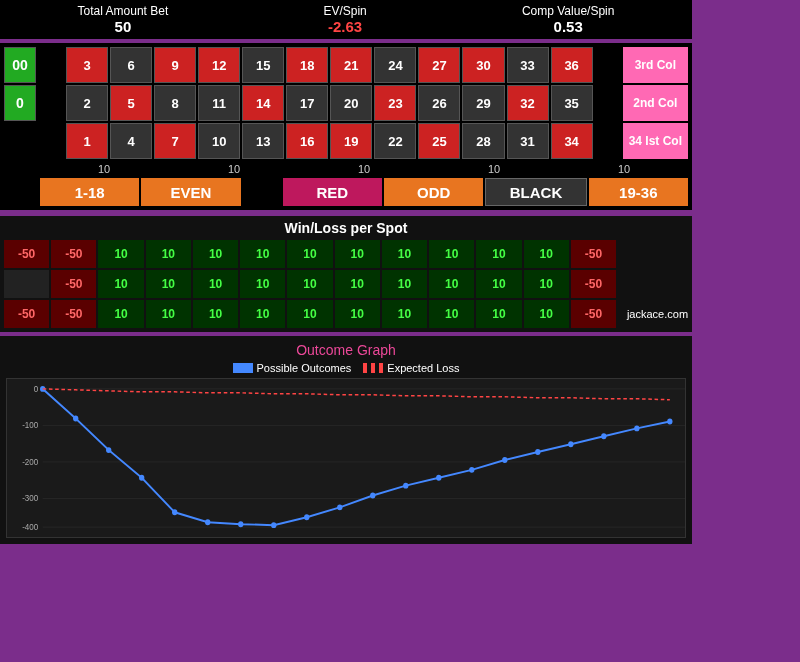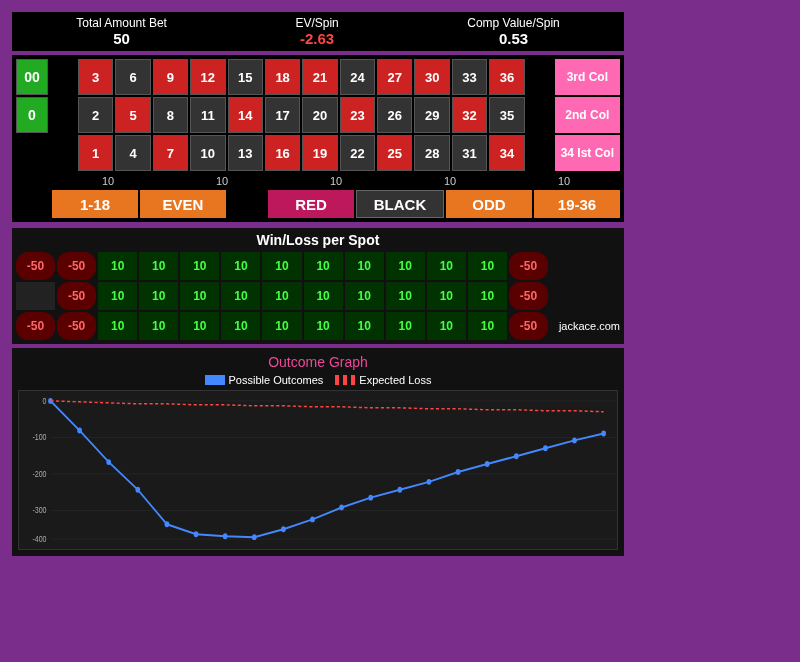--- a/index.html
+++ b/index.html
@@ -4,23 +4,23 @@
   <style>
     * { margin: 0; padding: 0; box-sizing: border-box; }
     body {
       background: #7B2D8B;
       width: 800px;
       height: 662px;
       font-family: Arial, sans-serif;
       overflow: hidden;
     }
     .main-container {
-      width: 636px;
+      width: 692px;
       background: #7B2D8B;
-      padding: 12px;
+      padding: 0;
     }
 
     
     .stats-header {
       display: flex;
       justify-content: space-around;
       background: #000;
       color: #fff;
       padding: 4px 0;
       margin-bottom: 4px;
@@ -178,21 +178,21 @@
     .wl-cell {
       height: 28px;
       display: flex;
       align-items: center;
       justify-content: center;
       font-size: 12px;
       font-weight: bold;
       min-width: 36px;
       flex: 1;
     }
-    .wl-cell.dark-red { background: #5a0000; color: #ff6666; border-radius: 12px; }
+    .wl-cell.dark-red { background: #5a0000; color: #ff6666; }
     .wl-cell.dark-green { background: #003300; color: #44ff44; }
     .wl-cell.gray { background: #222; color: #888; }
     .jackace-label {
       color: #fff;
       font-size: 11px;
       width: 70px;
       text-align: right;
     }
 
     
@@ -321,22 +321,22 @@
         <div class="street-num">10</div>
         <div class="street-num">10</div>
       </div>
     </div>
 
 
     <div class="outside-bets">
       <div class="outside-btn orange">1-18</div>
       <div class="outside-btn orange">EVEN</div>
       <div class="outside-btn red">RED</div>
+      <div class="outside-btn orange">ODD</div>
       <div class="outside-btn black">BLACK</div>
-      <div class="outside-btn orange">ODD</div>
       <div class="outside-btn orange">19-36</div>
     </div>
   </div>
 
   <div class="winloss-section">
     <div class="winloss-title">Win/Loss per Spot</div>
     <div class="winloss-grid">
 
       <div class="wl-row">
         <div class="wl-cell dark-red">-50</div>

